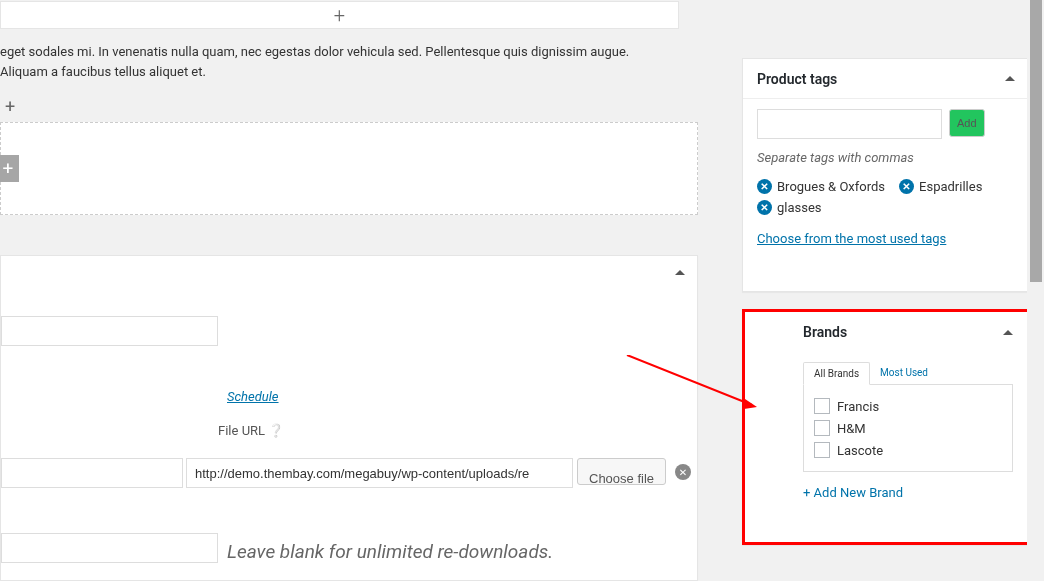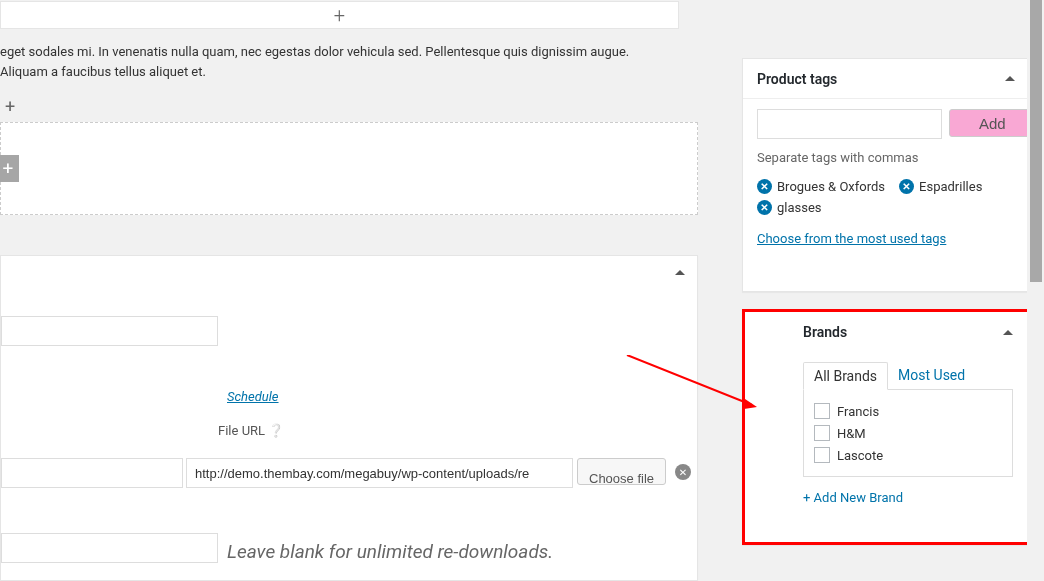--- a/index.html
+++ b/index.html
@@ -273,30 +273,31 @@
   margin-bottom: 11px;
 }
 .tags-input {
   width: 185px;
   height: 30px;
   border: 1px solid #ddd;
   padding: 3px 8px;
 }
 .add-btn {
   height: 28px;
-  padding: 0 29px;
-  background: #f9a8d4;
+  padding: 0 7px;
+  background: #22c55e;
   border: 1px solid #ccc;
   border-radius: 3px;
   color: #555;
-  font-size: 15px;
+  font-size: 11px;
   cursor: pointer;
 }
 .tags-hint {
   color: #666;
+  font-style: italic;
   margin-bottom: 14px;
 }
 .tag-chips {
   display: flex;
   flex-wrap: wrap;
   gap: 6px 14px;
   margin-bottom: 16px;
 }
 .tag-chip {
   display: flex;
@@ -334,21 +335,21 @@
 }
 .red-outline {
   border: 3px solid #ff0000;
 }
 .brand-tabs {
   border-bottom: 1px solid #ddd;
   display: flex;
 }
 .brand-tab {
   padding: 5px 10px;
-  font-size: 14px;
+  font-size: 10px;
   cursor: pointer;
   position: relative;
 }
 .brand-tab.active {
   border: 1px solid #ddd;
   border-bottom: 1px solid #fff;
   background: #fff;
   margin-bottom: -1px;
   color: #333;
   border-top-left-radius: 2px;

